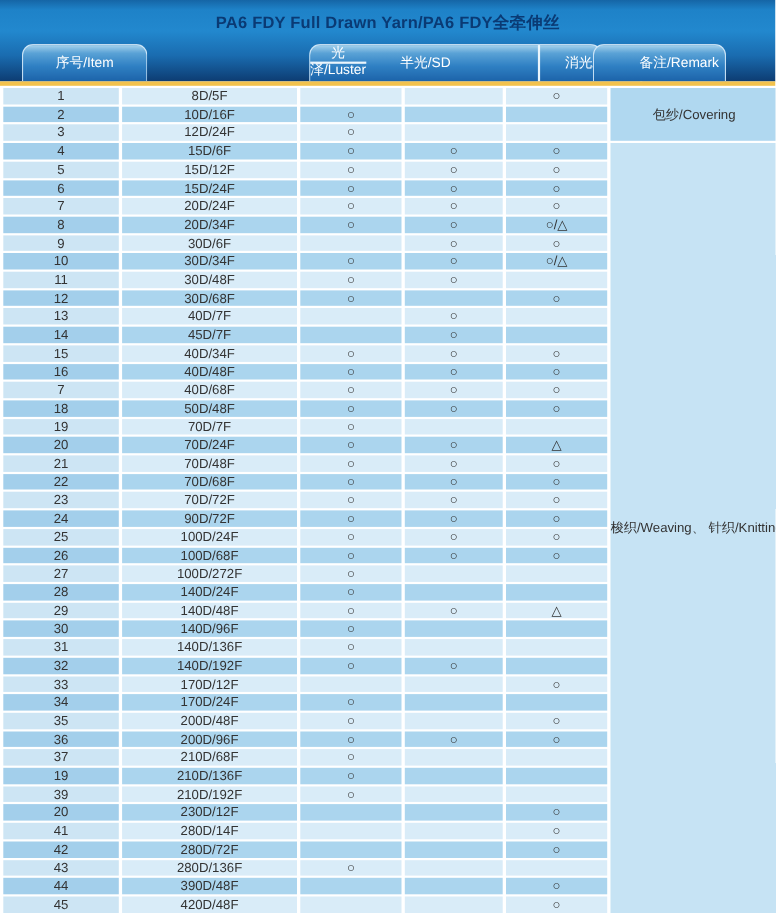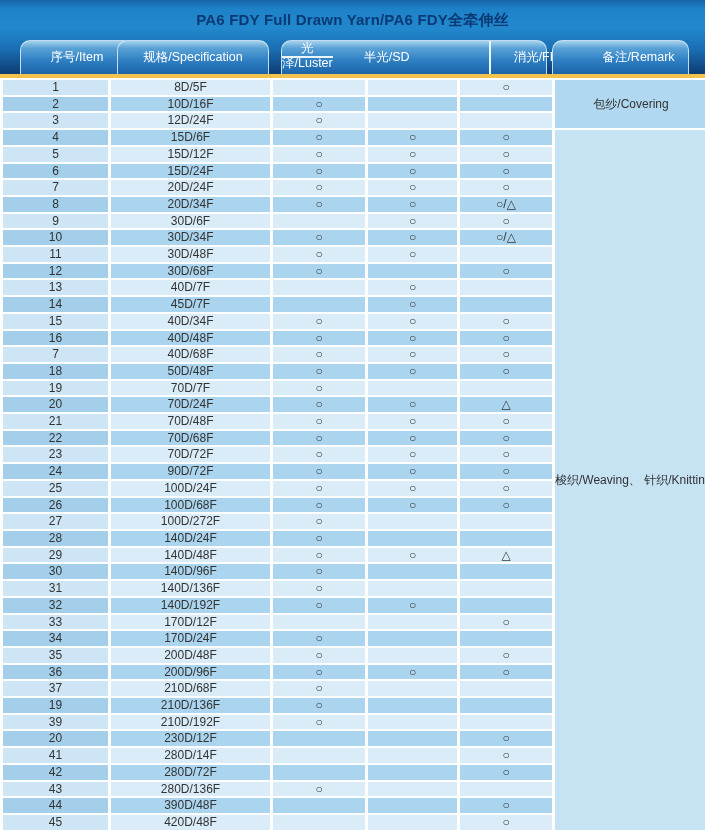--- a/index.html
+++ b/index.html
@@ -23,21 +23,21 @@
     position:absolute; top:40px; height:34px; box-sizing:border-box;
     border:1px solid rgba(222,240,253,.85); border-bottom:none;
     border-radius:10px 10px 0 0;
     background:linear-gradient(180deg,#a6d2ec 0%,#5aa2d6 22%,#2f80c3 58%,#1c63a9 100%);
     color:#ffffff; font-size:12.5px;
     display:flex; align-items:center; justify-content:center;
   }
   .tab-item   { left:8px;   width:114px;margin-left:12px;  }
   .tab-spec   { left:117px; width:152px; }
   .tab-luster { left:281px; width:266px; flex-direction:row; align-items:stretch; justify-content:flex-start; }
-  .tab-remark { left:552px; width:137px;padding-left:36px; }
+  .tab-remark { left:539px; width:121px;padding-left:36px; }
 
   .luster-top {
     height:15px; line-height:15px; text-align:center;
     border-bottom:2px solid #eaf5fc;
   }
   .luster-sub { display:flex; flex:1; }
   .luster-sub .subcell {
     display:flex; align-items:center; justify-content:center;
   }
   .subcell.sd { width:108px; }
@@ -74,23 +74,20 @@
 
 <div class="page">
 
   <div class="header">
     <div class="title">PA6 FDY Full Drawn Yarn/PA6 FDY全牵伸丝</div>
 
     <div class="tab tab-item">
       <span>序号/Item</span>
     </div>
 
-    <div class="tab tab-spec">
-      <span>规格/Specification</span>
-    </div>
 
     <div class="tab tab-luster">
       <div class="luster-top">光泽/Luster</div>
       <div class="luster-sub">
         <div class="subcell sd">半光/SD</div>
         <div class="subcell fd">消光/FD</div>
         <div class="subcell br">亮光/BR</div>
       </div>
     </div>
 

